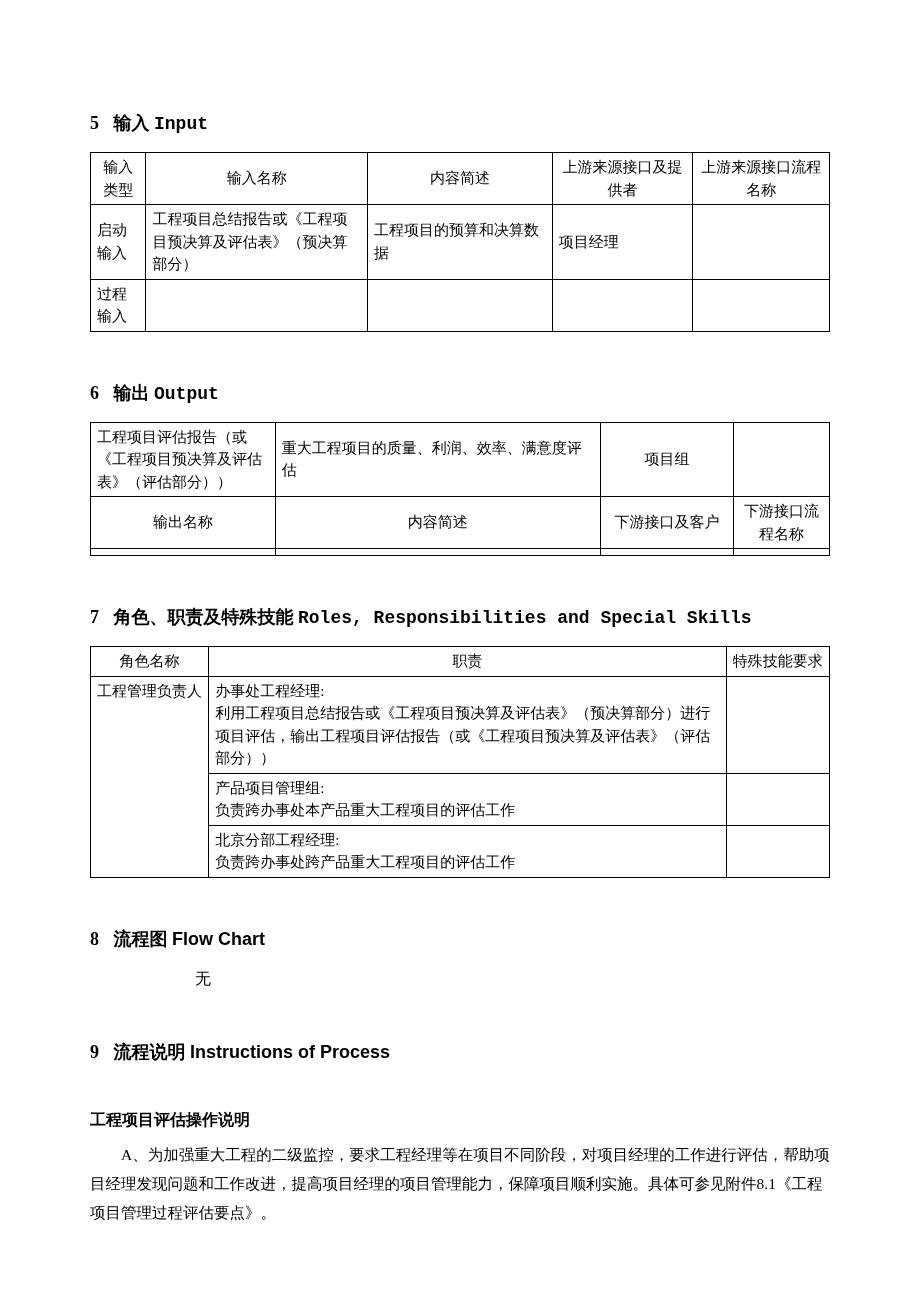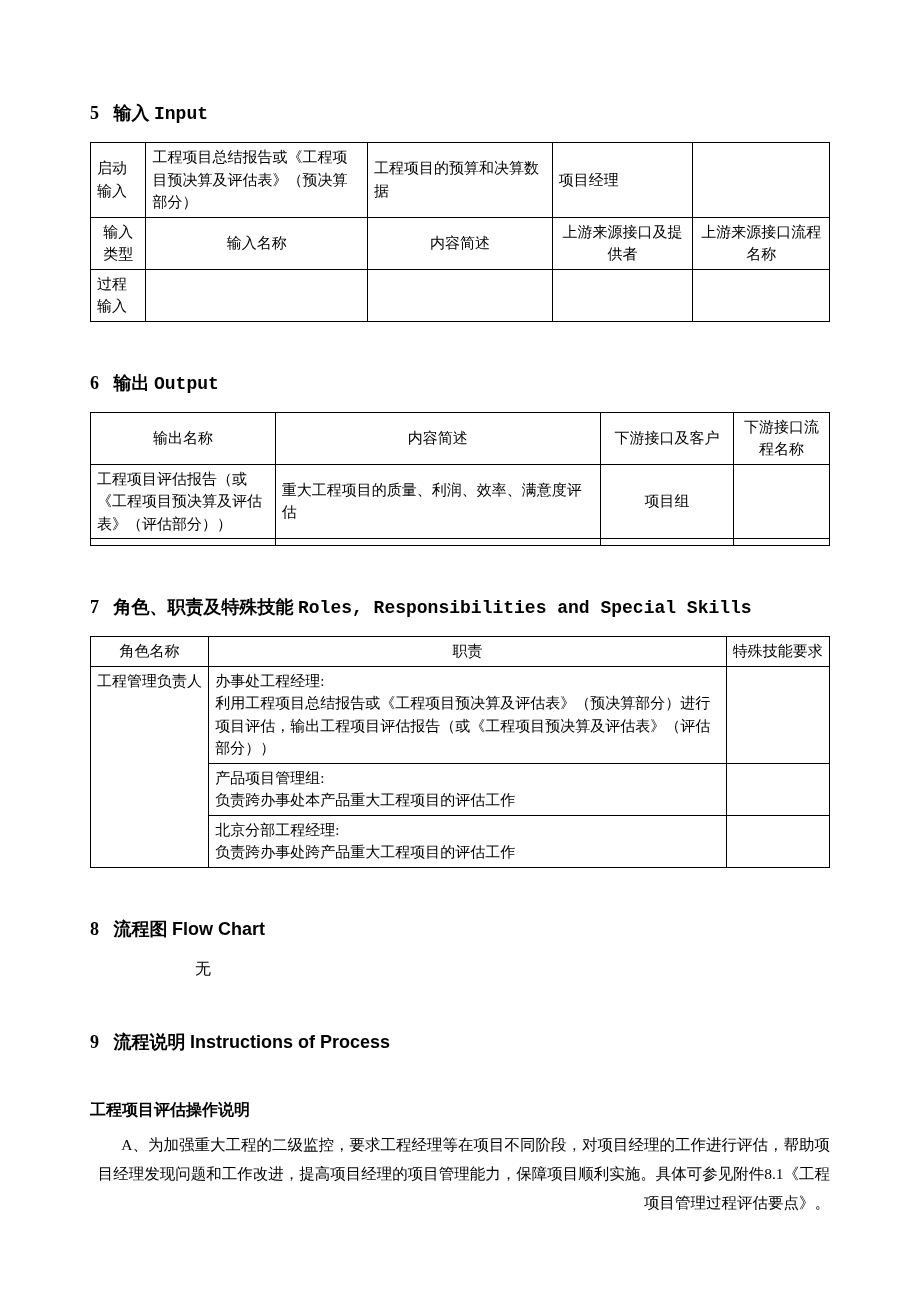--- a/index.html
+++ b/index.html
@@ -11,21 +11,21 @@
       padding: 100px 90px 60px 90px;
       width: 920px;
       line-height: 1.5;
     }
     .section-heading {
       font-weight: bold;
       font-size: 18px;
       margin-top: 48px;
       margin-bottom: 14px;
     }
-    .section-heading.first { margin-top: 0; }
+    .section-heading.first { margin-top: 10px; }
     .section-heading .num { margin-right: 10px; }
     .mono-en { font-family: "Courier New", monospace; }
     table {
       border-collapse: collapse;
       width: 100%;
       font-size: 15px;
     }
     table td, table th {
       border: 1px solid #000;
       padding: 3px 6px;
@@ -37,21 +37,20 @@
     .sub-heading {
       font-weight: bold;
       margin-top: 42px;
       margin-bottom: 8px;
       font-size: 16px;
     }
     .body-text {
       text-indent: 2em;
       line-height: 1.9;
       font-size: 15.5px;
-      text-align: right;
     }
     .flowchart-none {
       margin-left: 105px;
       margin-top: 6px;
       font-size: 16px;
     }
     .t5 col.c1 { width: 7.5%; }
     .t5 col.c2 { width: 30%; }
     .t5 col.c3 { width: 25%; }
     .t5 col.c4 { width: 19%; }
@@ -75,32 +74,32 @@
 <table class="t5">
   <colgroup>
       <col class="c1">
       <col class="c2">
       <col class="c3">
       <col class="c4">
       <col class="c5">
     </colgroup>
   <tbody>
       <tr>
+    <th class="center">输入类型</th>
+    <th class="center">输入名称</th>
+    <th class="center">内容简述</th>
+    <th class="center">上游来源接口及提供者</th>
+    <th class="center">上游来源接口流程名称</th>
+  </tr>
+  <tr>
     <td>启动输入</td>
     <td>工程项目总结报告或《工程项目预决算及评估表》（预决算部分）</td>
     <td>工程项目的预算和决算数据</td>
     <td>项目经理</td>
     <td></td>
-  </tr>
-  <tr>
-    <th class="center">输入类型</th>
-    <th class="center">输入名称</th>
-    <th class="center">内容简述</th>
-    <th class="center">上游来源接口及提供者</th>
-    <th class="center">上游来源接口流程名称</th>
   </tr>
   <tr>
     <td>过程输入</td>
     <td></td>
     <td></td>
     <td></td>
     <td></td>
   </tr>
 </tbody>
   </table>
@@ -112,30 +111,30 @@
 </div>
 <table class="t6">
   <colgroup>
       <col class="c1">
       <col class="c2">
       <col class="c3">
       <col class="c4">
     </colgroup>
   <tbody>
       <tr>
+    <td>工程项目评估报告（或《工程项目预决算及评估表》（评估部分））</td>
+    <td>重大工程项目的质量、利润、效率、满意度评估</td>
+    <td class="center">项目组</td>
+    <td></td>
+  </tr>
+  <tr>
     <th class="center">输出名称</th>
     <th class="center">内容简述</th>
     <th class="center">下游接口及客户</th>
     <th class="center">下游接口流程名称</th>
-  </tr>
-  <tr>
-    <td>工程项目评估报告（或《工程项目预决算及评估表》（评估部分））</td>
-    <td>重大工程项目的质量、利润、效率、满意度评估</td>
-    <td class="center">项目组</td>
-    <td></td>
   </tr>
   <tr>
     <td></td>
     <td></td>
     <td></td>
     <td></td>
   </tr>
 </tbody>
   </table>
 

